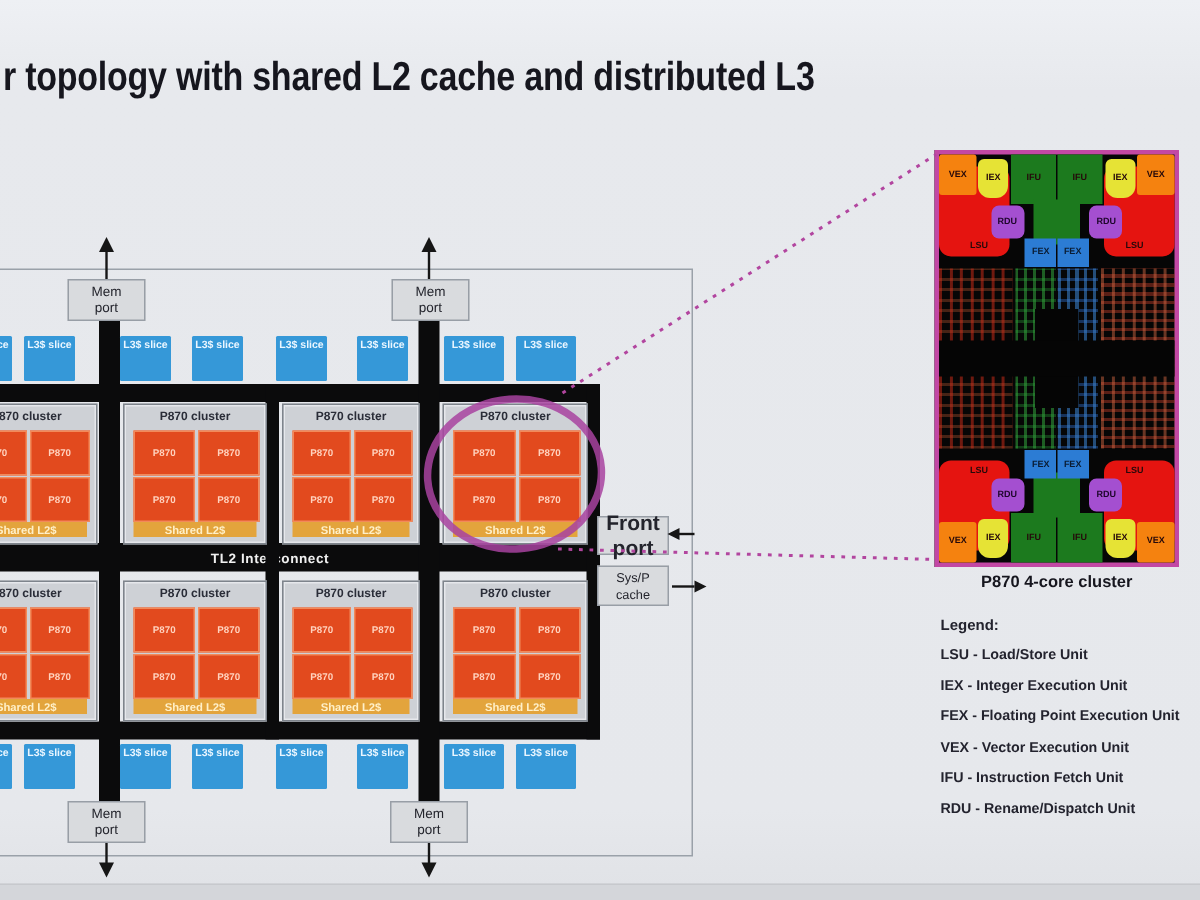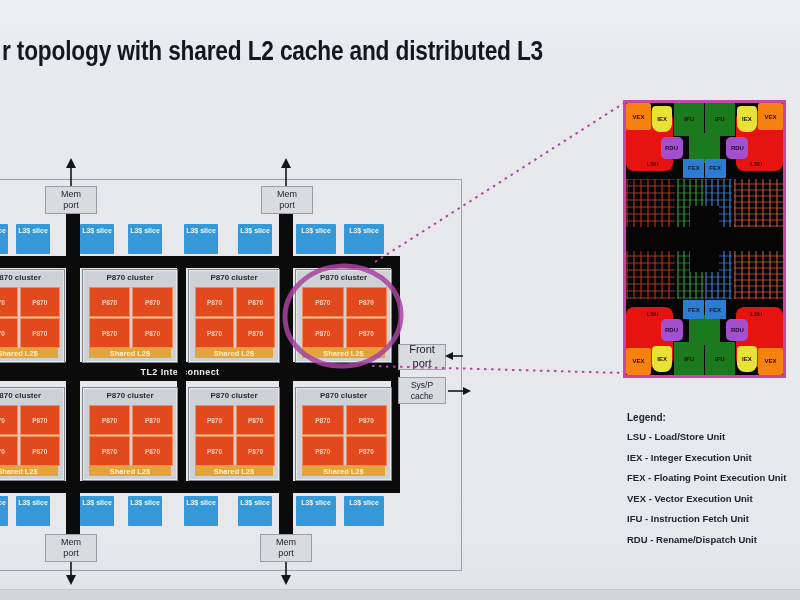--- a/index.html
+++ b/index.html
@@ -163,21 +163,21 @@
       <div class="portbox" style="left: 45px; top: 186px; width: 52px; height: 28px;">Mem
 port</div>
       <div class="portbox" style="left: 261px; top: 186px; width: 52px; height: 28px;">Mem
 port</div>
       <div class="portbox" style="left: 45px; top: 534px; width: 52px; height: 28px;">Mem
 port</div>
       <div class="portbox" style="left: 260px; top: 534px; width: 52px; height: 28px;">Mem
 port</div>
     </div>
 
-  <div class="portbox" style="left:398px;top:344px;width:48px;height:26px;font-size:11px;">Front
+  <div class="portbox" style="left:398px;top:344px;width:48px;height:26px;font-size:14px;font-weight:bold;">Front
 port</div>
   <div class="portbox" style="left:398px;top:377px;width:48px;height:27px;font-size:8.5px;">Sys/P
 cache</div>
 
   <div id="diebox">
       <div class="dblk c-lsu" style="left: 0%; top: 3%; width: 30%; height: 22%;"></div>
       <div class="dblk c-lsu" style="left: 70%; top: 3%; width: 30%; height: 22%;"></div>
       <div class="dblk c-vex" style="left: 0%; top: 0%; width: 16%; height: 10%;">VEX</div>
       <div class="dblk c-vex" style="left: 84%; top: 0%; width: 16%; height: 10%;">VEX</div>
       <div class="dblk c-iex" style="left: 16.5%; top: 1%; width: 13%; height: 9.5%;">IEX</div>
@@ -206,20 +206,21 @@
       <div class="dblk c-fex" style="left: 50%; top: 72.5%; width: 13.5%; height: 7%;">FEX</div>
       <div class="dblk c-none" style="left: 7%; top: 74%; width: 20%; height: 7%;">LSU</div>
       <div class="dblk c-none" style="left: 73%; top: 74%; width: 20%; height: 7%;">LSU</div>
       <div class="dblk tx-r" style="left: 0%; top: 28%; width: 31.5%; height: 44%;"></div>
       <div class="dblk tx-g" style="left: 32.5%; top: 28%; width: 17%; height: 44%;"></div>
       <div class="dblk tx-b" style="left: 50.5%; top: 28%; width: 17%; height: 44%;"></div>
       <div class="dblk tx-r2" style="left: 68.5%; top: 28%; width: 31.5%; height: 44%;"></div>
       <div class="dblk tx-k" style="left: 41%; top: 38%; width: 18%; height: 24%;"></div>
       <div class="dblk tx-k" style="left: 0%; top: 45.5%; width: 100%; height: 9%;"></div>
     </div>
+  <div id="die-caption">P870 4-core cluster</div>
 
   <div id="legend">
     <div id="legend-heading">Legend:</div>
     <div id="legend-list">
         <div class="legend-item">LSU - Load/Store Unit</div>
         <div class="legend-item">IEX - Integer Execution Unit</div>
         <div class="legend-item">FEX - Floating Point Execution Unit</div>
         <div class="legend-item">VEX - Vector Execution Unit</div>
         <div class="legend-item">IFU - Instruction Fetch Unit</div>
         <div class="legend-item">RDU - Rename/Dispatch Unit</div>

